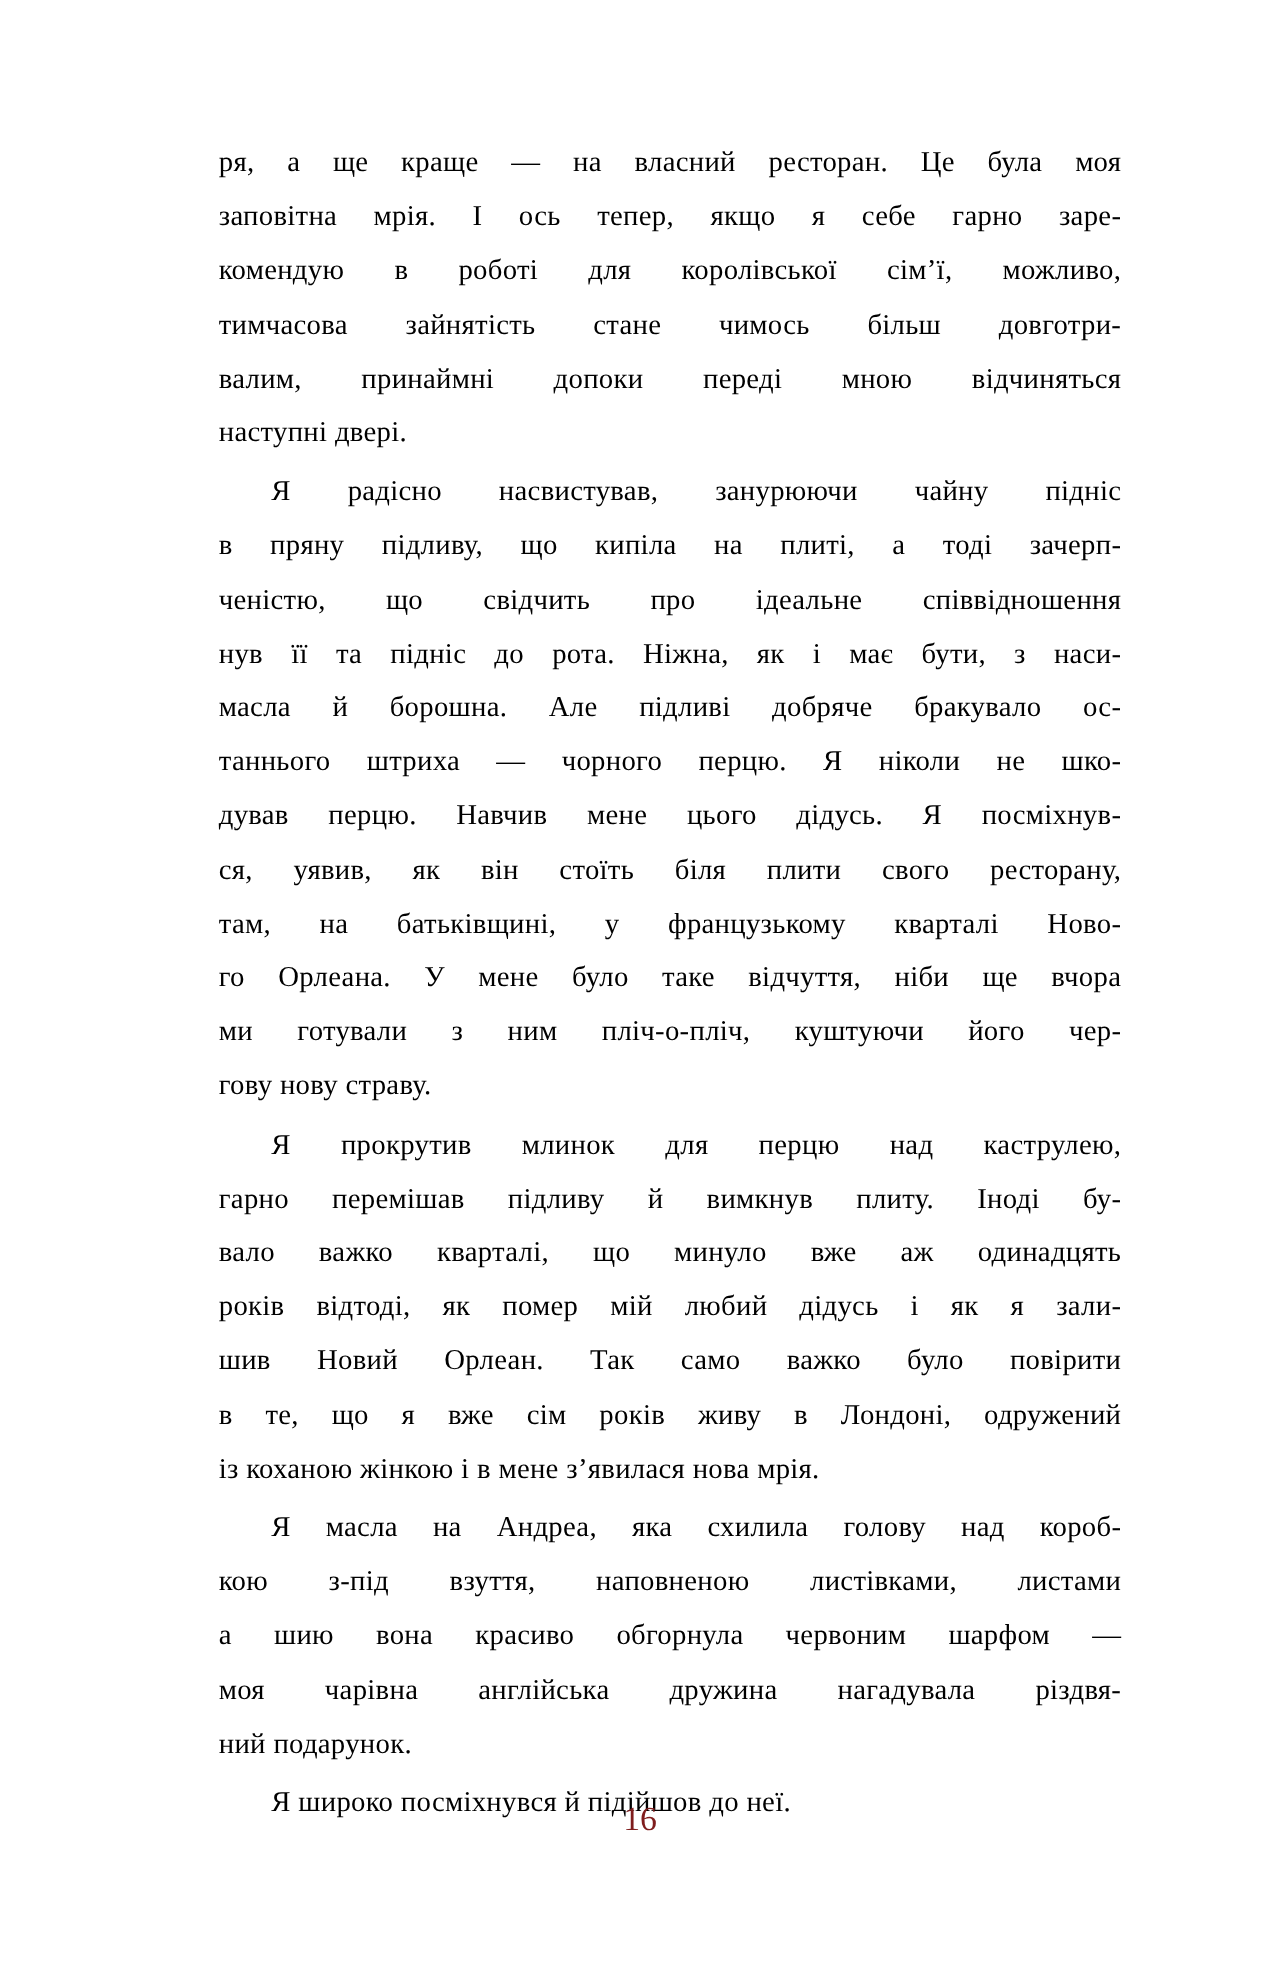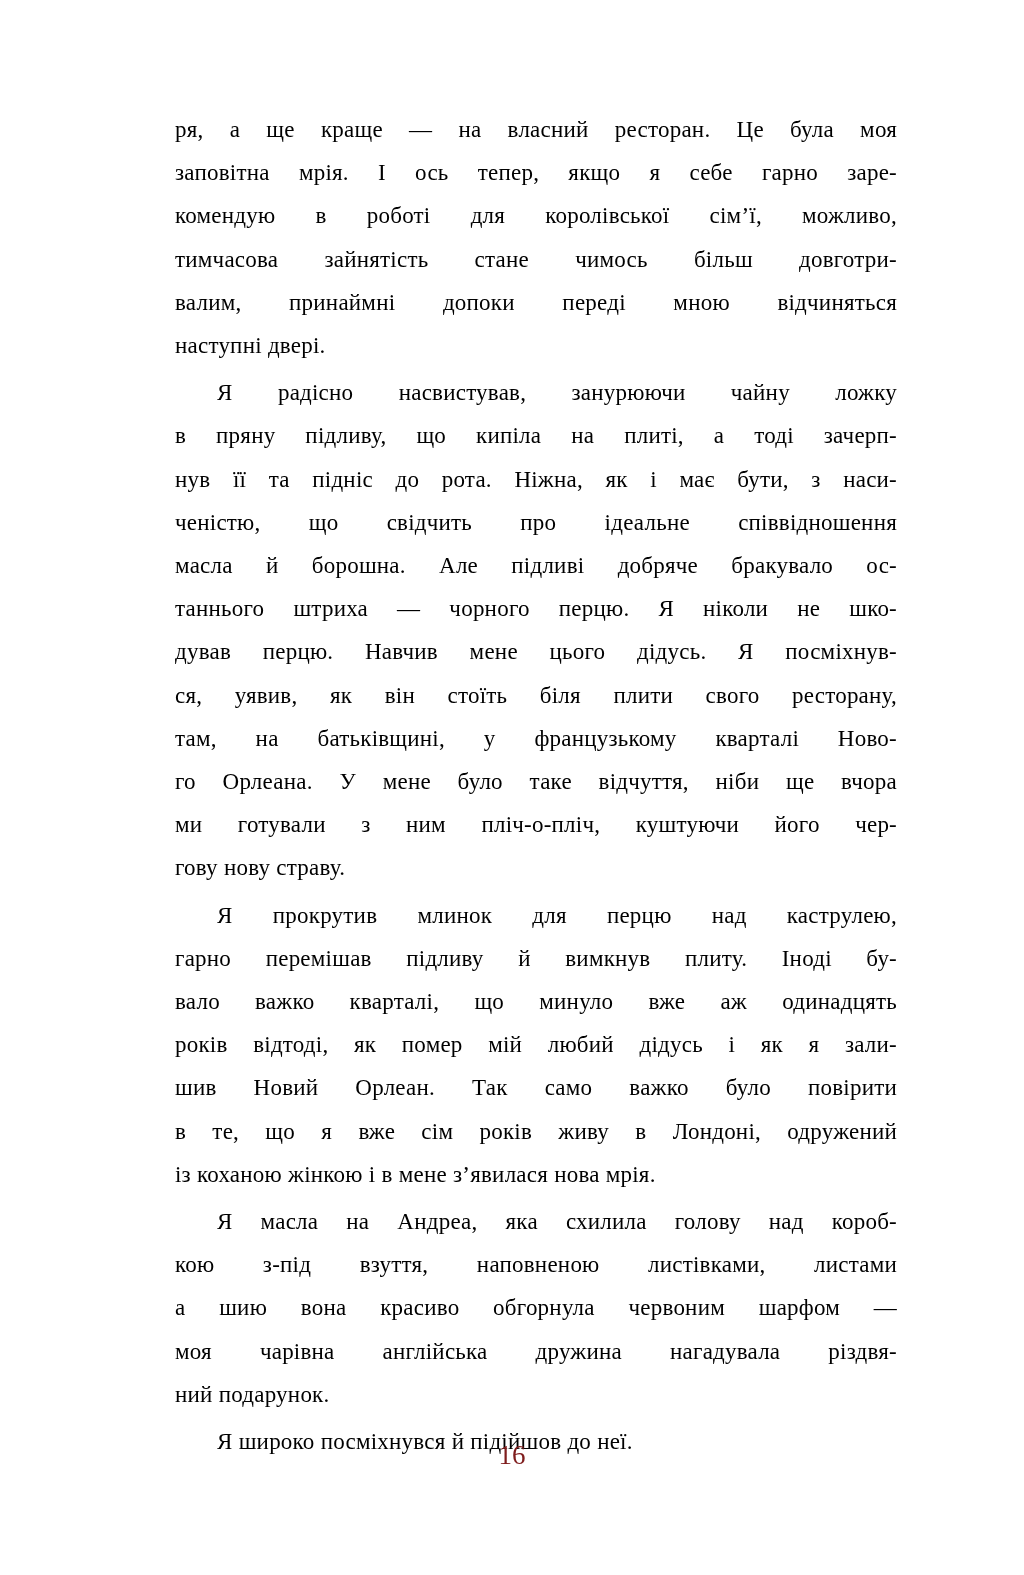--- a/index.html
+++ b/index.html
@@ -71,24 +71,24 @@
     <p class="para">
       <span class="line j">ря, а ще краще — на власний ресторан. Це була моя</span>
       <span class="line j">заповітна мрія. І ось тепер, якщо я себе гарно заре-</span>
       <span class="line j">комендую в роботі для королівської сім’ї, можливо,</span>
       <span class="line j">тимчасова зайнятість стане чимось більш довготри-</span>
       <span class="line j">валим, принаймні допоки переді мною відчиняться</span>
       <span class="line last">наступні двері.</span>
     </p>
 
     <p class="para">
-      <span class="line j" style="text-indent:42px">Я радісно насвистував, занурюючи чайну ложку</span>
+      <span class="line j" style="text-indent:42px">Я радісно насвистував, занурюючи чайну підніс</span>
       <span class="line j">в пряну підливу, що кипіла на плиті, а тоді зачерп-</span>
+      <span class="line j">ченістю, що свідчить про ідеальне співвідношення</span>
       <span class="line j">нув її та підніс до рота. Ніжна, як і має бути, з наси-</span>
-      <span class="line j">ченістю, що свідчить про ідеальне співвідношення</span>
       <span class="line j">масла й борошна. Але підливі добряче бракувало ос-</span>
       <span class="line j">таннього штриха — чорного перцю. Я ніколи не шко-</span>
       <span class="line j">дував перцю. Навчив мене цього дідусь. Я посміхнув-</span>
       <span class="line j">ся, уявив, як він стоїть біля плити свого ресторану,</span>
       <span class="line j">там, на батьківщині, у французькому кварталі Ново-</span>
       <span class="line j">го Орлеана. У мене було таке відчуття, ніби ще вчора</span>
       <span class="line j">ми готували з ним пліч-о-пліч, куштуючи його чер-</span>
       <span class="line last">гову нову страву.</span>
     </p>
 

